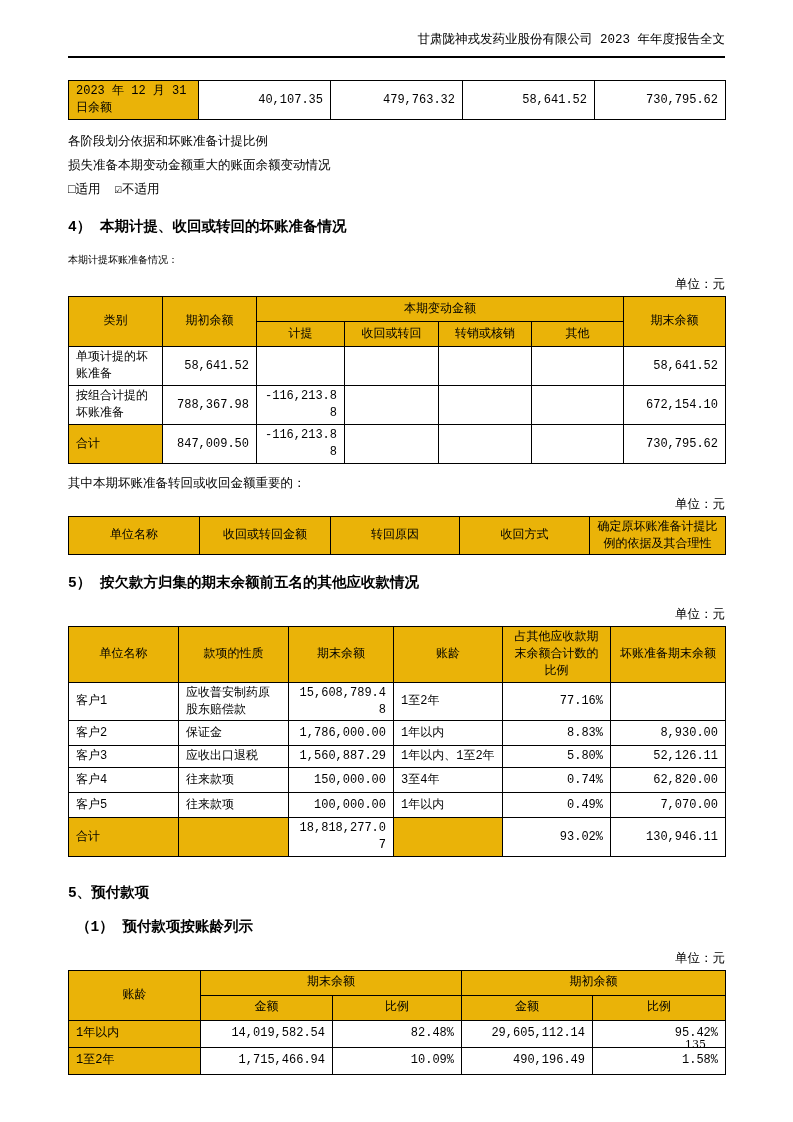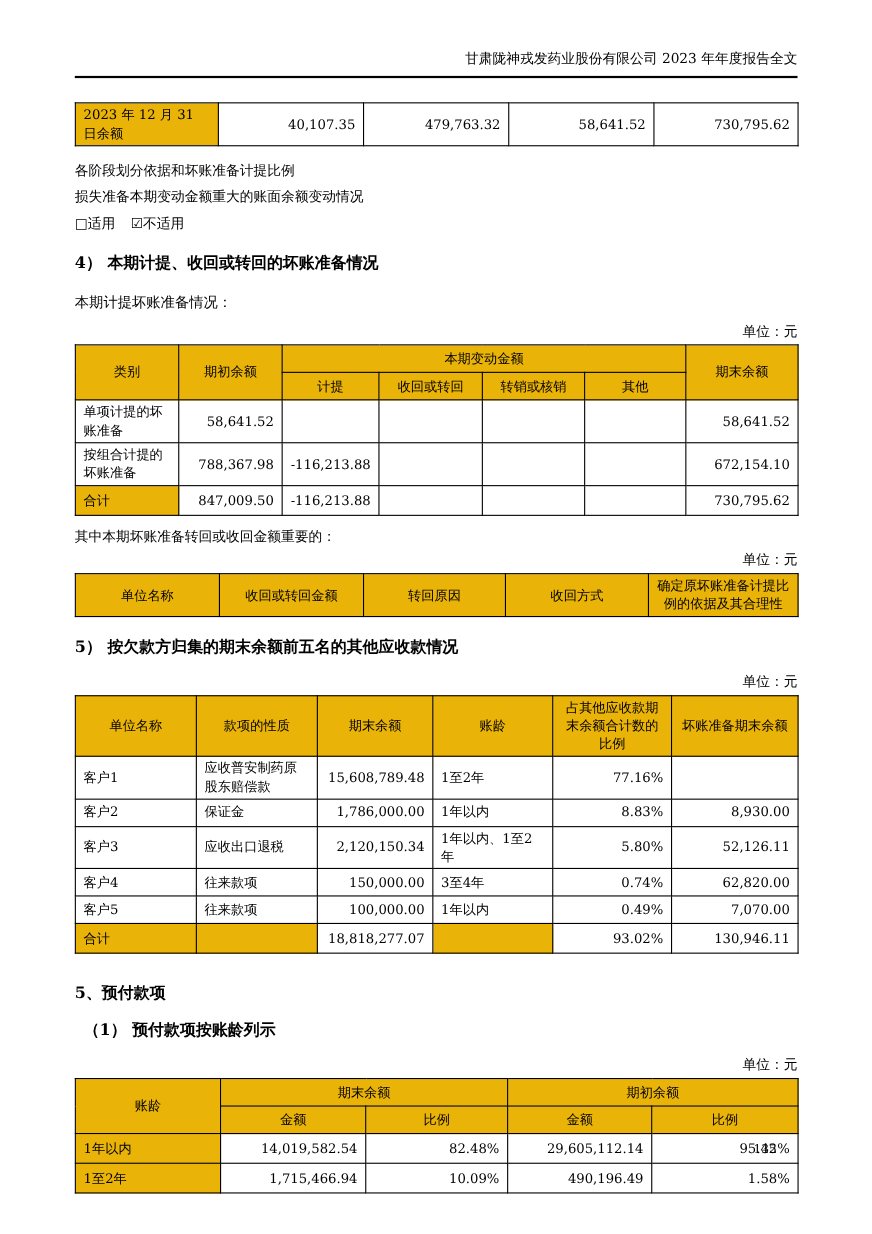--- a/index.html
+++ b/index.html
@@ -2,21 +2,21 @@
 <html><head>
 <meta charset="utf-8">
 <style>
   html,body{margin:0;padding:0;}
   body{
     width:793px;height:1122px;
     background:#ffffff;color:#000;
     font-family:"DejaVu Serif","Liberation Serif",serif;
     position:relative;overflow:hidden;
   }
-  .page{padding:45px 68px 0 68px;}
+  .page{padding:32px 68px 0 68px;font-family:Liberation Mono, monospace;}
   .doc-header{
     text-align:right;font-size:12.5px;line-height:1.3;
     padding-bottom:8px;border-bottom:2px solid #000;
   }
   table{
     width:100%;border-collapse:collapse;table-layout:fixed;
   }
   td{
     border:1px solid #000;font-size:12px;line-height:1.4;
     padding:2px 7px;vertical-align:middle;word-break:break-all;
@@ -24,21 +24,21 @@
   .g{background:#eab308;}
   .c{text-align:center;}
   .r{text-align:right;}
   .l{text-align:left;}
   .t1{margin-top:22px;}
   .nline{font-size:12.5px;line-height:1.45;margin:0;}
   .mt13{margin-top:13px;} .mt6{margin-top:6px;}
   .h-num{font-size:14.5px;font-weight:bold;margin:18px 0 0 0;}
   .h-num2{font-size:14.5px;font-weight:bold;margin:26px 0 0 0;}
   .h-sub{font-size:14.5px;font-weight:bold;margin:15px 0 0 0;padding-left:8px;}
-  .intro{font-size:13px;margin:17px 0 0 0;}
+  .intro{font-size:10px;margin:17px 0 0 0;}
   .note2{font-size:12.5px;margin:11px 0 0 0;}
   .unit{font-size:12.5px;text-align:right;margin:9px 0 3px 0;}
   .unit-tight{font-size:12.5px;text-align:right;margin:4px 0 3px 0;}
   .unit-wide{font-size:12.5px;text-align:right;margin:14px 0 3px 0;}
   tr.hrow td{height:20px;}
   tr.r22 td{height:20px;}
   tr.r24 td{height:22px;}
   tr.r36 td{height:34px;}
   .checkline span{margin-right:14px;}
   .page-num{
@@ -190,21 +190,21 @@
       <td class="l">客户2</td>
       <td class="l">保证金</td>
       <td class="r">1,786,000.00</td>
       <td class="l">1年以内</td>
       <td class="r">8.83%</td>
       <td class="r">8,930.00</td>
     </tr>
     <tr>
       <td class="l">客户3</td>
       <td class="l">应收出口退税</td>
-      <td class="r">2,120,150.34</td>
+      <td class="r">1,560,887.29</td>
       <td class="l">1年以内、1至2年</td>
       <td class="r">5.80%</td>
       <td class="r">52,126.11</td>
     </tr>
     <tr class="r22">
       <td class="l">客户4</td>
       <td class="l">往来款项</td>
       <td class="r">150,000.00</td>
       <td class="l">3至4年</td>
       <td class="r">0.74%</td>

